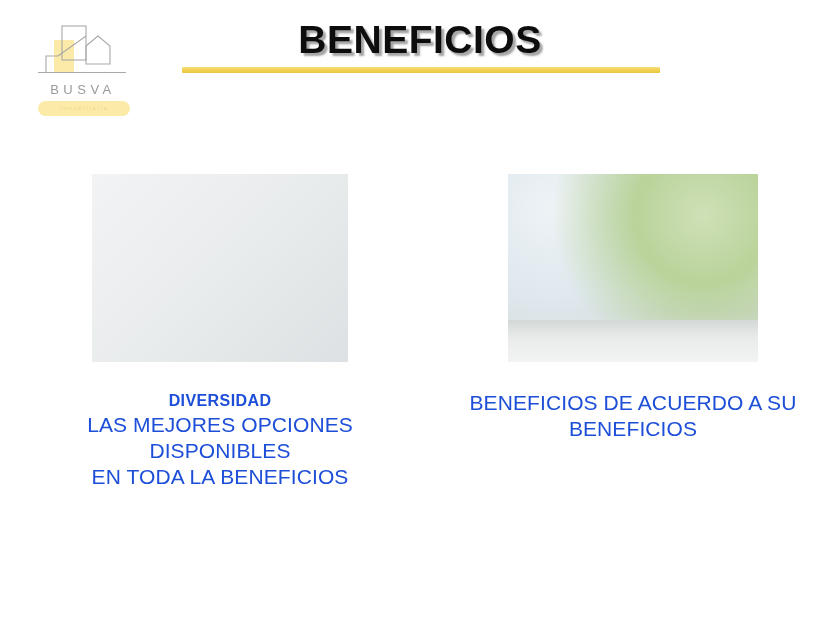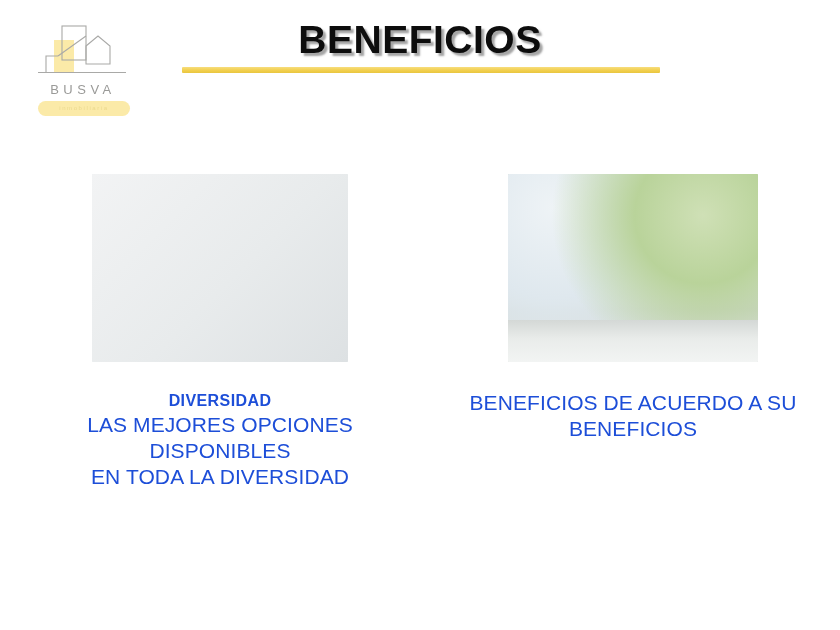--- a/index.html
+++ b/index.html
@@ -218,21 +218,21 @@
           <path d="M106,100 q12,8 24,2 q-9,10 -24,-2 Z" fill="#2f6b4f"></path>
           <ellipse cx="118" cy="108" rx="13" ry="4" fill="#7fa05e" opacity="0.75"></ellipse>
           <path d="M108,106 q10,9 20,0" fill="none" stroke="#c9a227" stroke-width="2"></path>
         </svg>
       </div>
     </div>
 
     <div class="caption">
       <div class="caption-title">DIVERSIDAD</div>
       <div class="caption-body">LAS MEJORES OPCIONES DISPONIBLES</div>
-      <div class="caption-body">EN TODA LA DIVERSIDAD</div>
+      <div class="caption-body">EN TODA LA BENEFICIOS</div>
     </div>
   </div>
 
   <div class="col col-right">
 
     <div class="photo photo-right">
       <div class="coin-wrap">
         <div class="coin-bg"></div>
         <svg width="250" height="188" viewBox="0 0 250 188" xmlns="http://www.w3.org/2000/svg">
           <g opacity="0.97">

